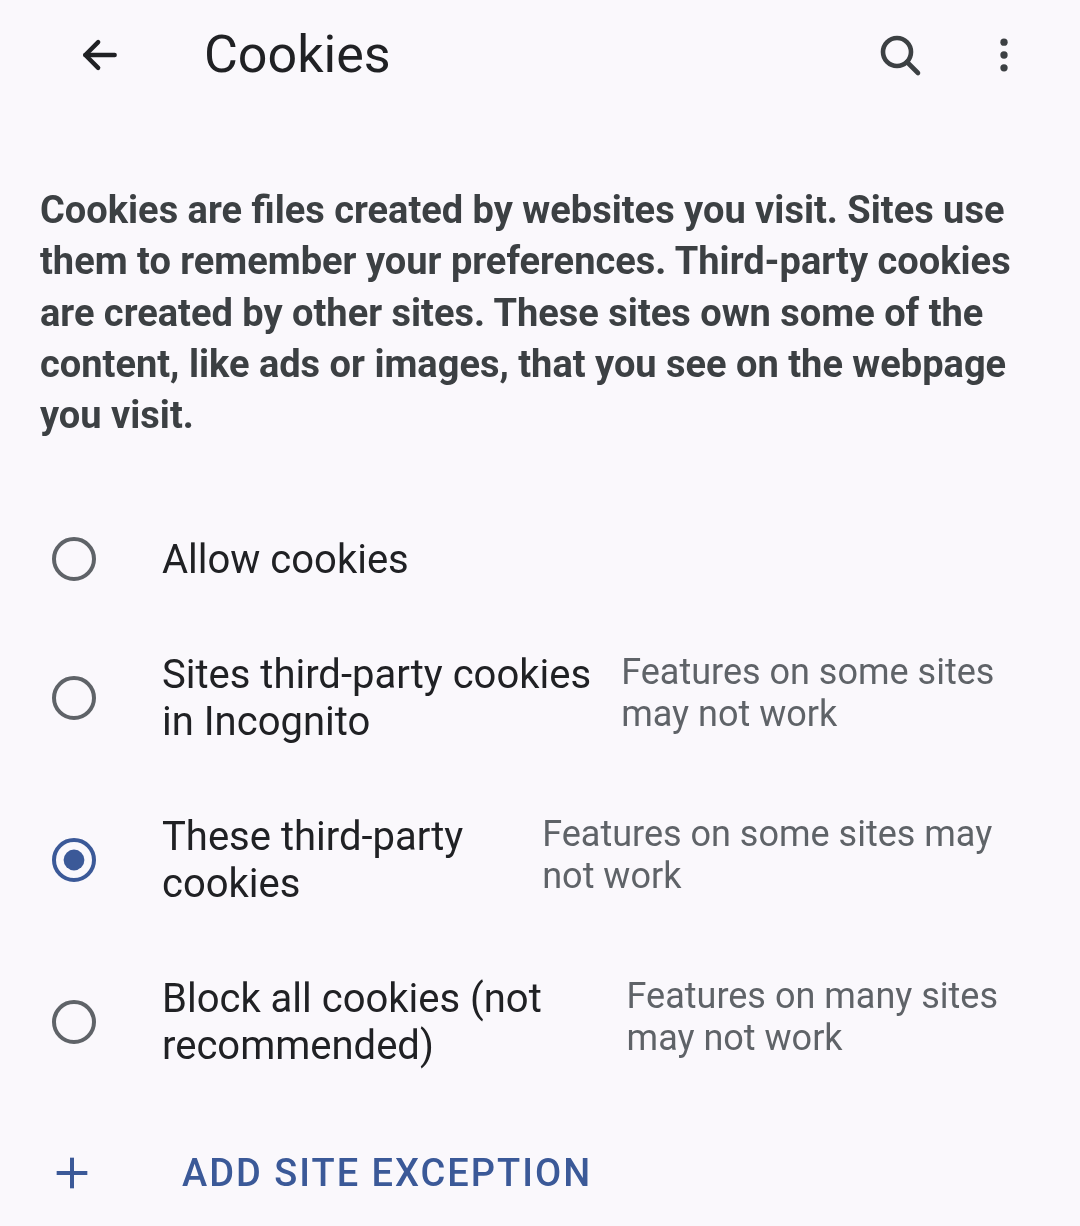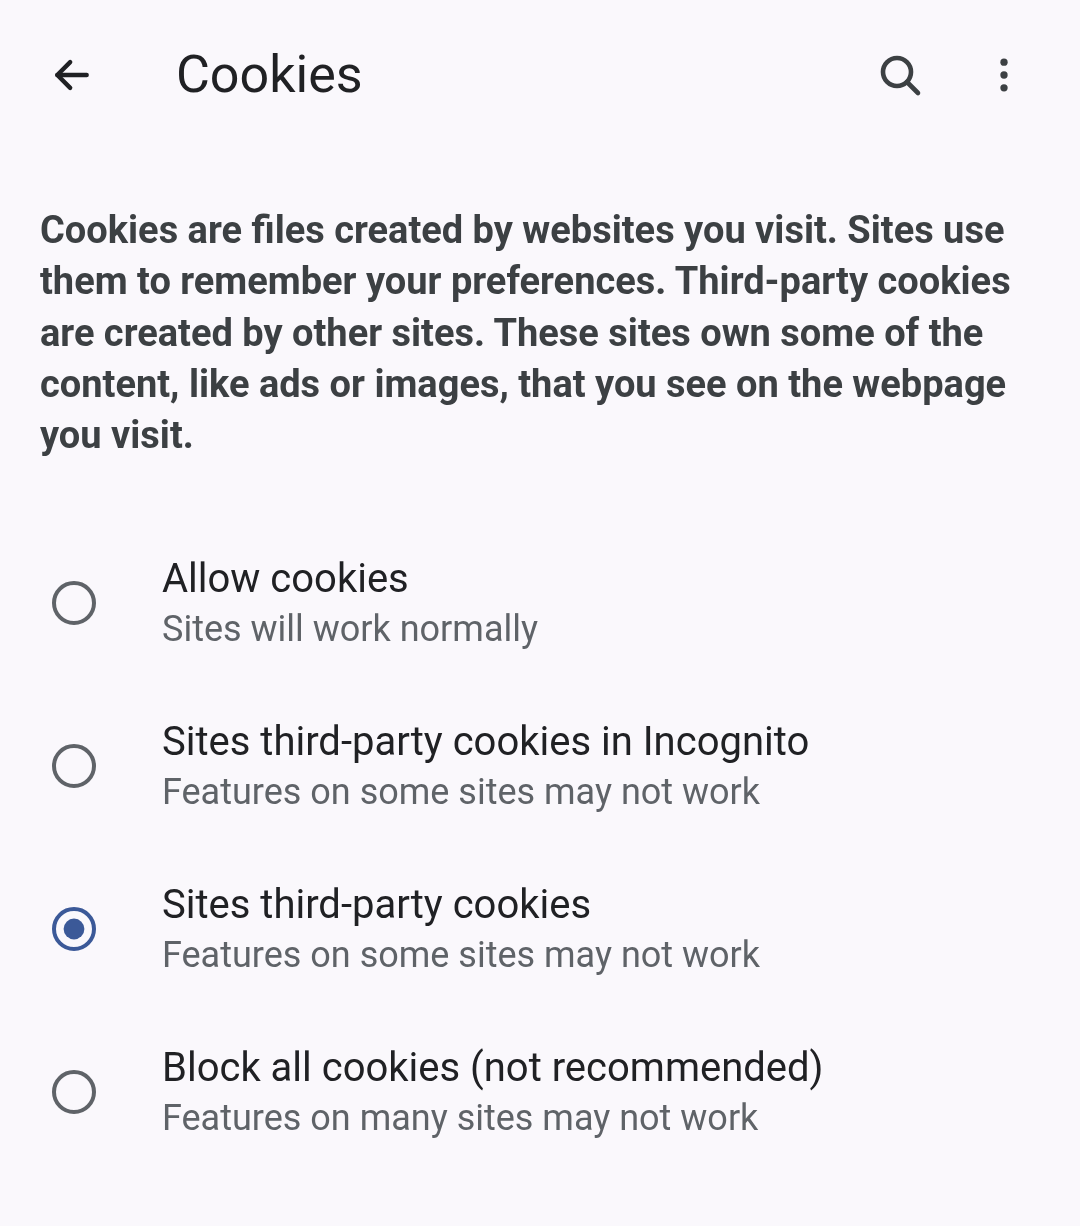--- a/index.html
+++ b/index.html
@@ -7,22 +7,23 @@
     width: 1080px;
     height: 1226px;
     background: #faf8fc;
     font-family: Roboto, "Segoe UI", Arial, sans-serif;
     color: #202124;
     overflow: hidden;
   }
   .header {
     display: flex;
     align-items: center;
-    padding: 44px 32px 20px 44px;
+    padding: 24px 32px 20px 44px;
     gap: 32px;
+    margin-left: 28px;
   }
   .back-btn {
     width: 56px;
     height: 56px;
     display: flex;
     align-items: center;
     justify-content: center;
     cursor: pointer;
   }
   .title {
@@ -70,21 +71,21 @@
     flex-shrink: 0;
     border-radius: 50%;
     display: flex;
     align-items: center;
     justify-content: center;
     margin-left: 10px;
   }
   .option-text {
     flex: 1;
     display: flex;
-    flex-direction: column;
+    flex-direction: row;
     gap: 6px;
   }
   .option-title {
     font-size: 40px;
     color: #202124;
     font-weight: 400;
   }
   .option-subtitle {
     font-size: 36px;
     color: #5f6368;
@@ -145,21 +146,20 @@
 <div class="options">
 
   <div class="option">
     <div class="radio">
       <svg width="48" height="48" viewBox="0 0 24 24" fill="none" stroke="#5f6368" stroke-width="2">
         <circle cx="12" cy="12" r="10"></circle>
       </svg>
     </div>
     <div class="option-text">
       <div class="option-title">Allow cookies</div>
-      <div class="option-subtitle">Sites will work normally</div>
     </div>
   </div>
 
   <div class="option">
     <div class="radio">
       <svg width="48" height="48" viewBox="0 0 24 24" fill="none" stroke="#5f6368" stroke-width="2">
         <circle cx="12" cy="12" r="10"></circle>
       </svg>
     </div>
     <div class="option-text">
@@ -169,21 +169,21 @@
   </div>
 
   <div class="option">
     <div class="radio">
       <svg width="48" height="48" viewBox="0 0 24 24">
         <circle cx="12" cy="12" r="10" fill="none" stroke="#3b5998" stroke-width="2"></circle>
         <circle cx="12" cy="12" r="5.2" fill="#3b5998"></circle>
       </svg>
     </div>
     <div class="option-text">
-      <div class="option-title">Sites third-party cookies</div>
+      <div class="option-title">These third-party cookies</div>
       <div class="option-subtitle">Features on some sites may not work</div>
     </div>
   </div>
 
   <div class="option">
     <div class="radio">
       <svg width="48" height="48" viewBox="0 0 24 24" fill="none" stroke="#5f6368" stroke-width="2">
         <circle cx="12" cy="12" r="10"></circle>
       </svg>
     </div>

